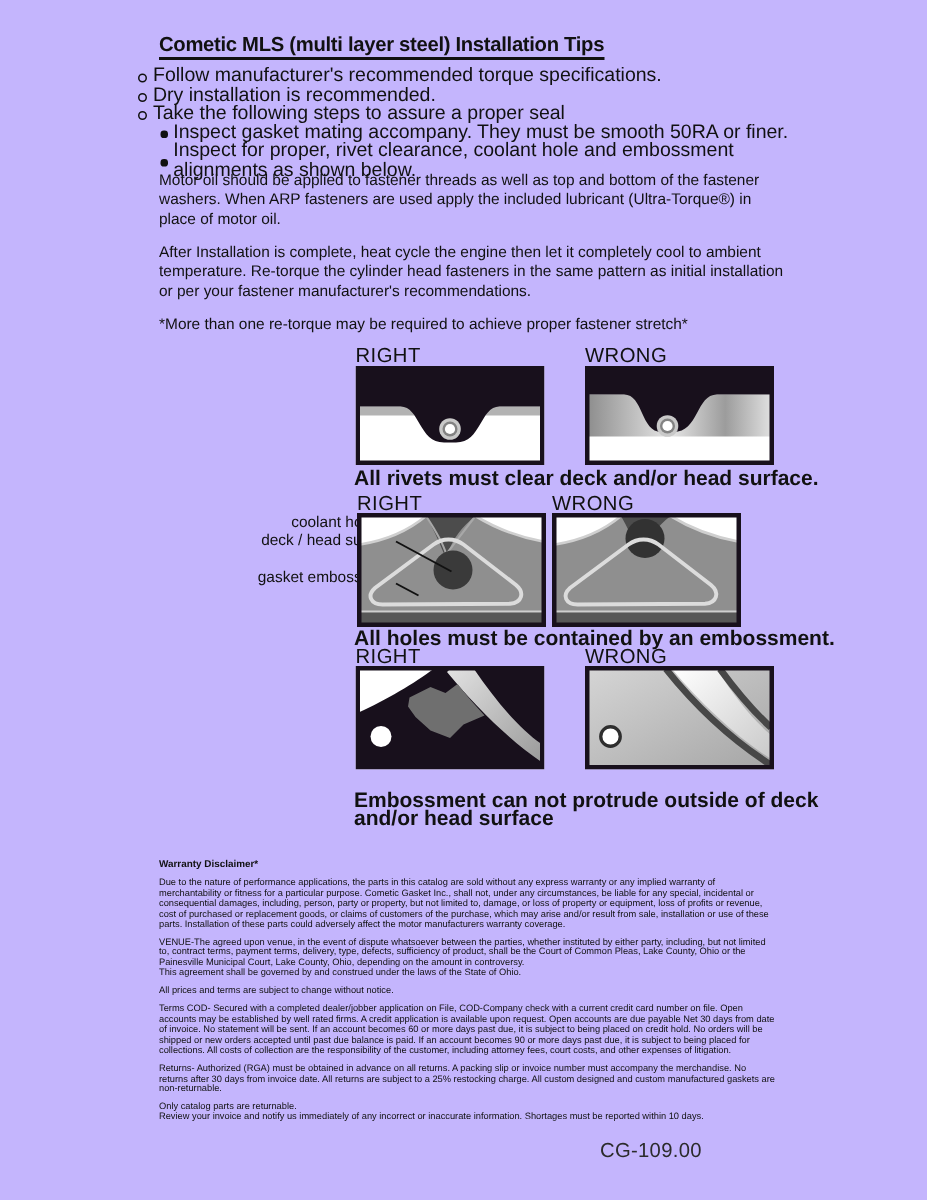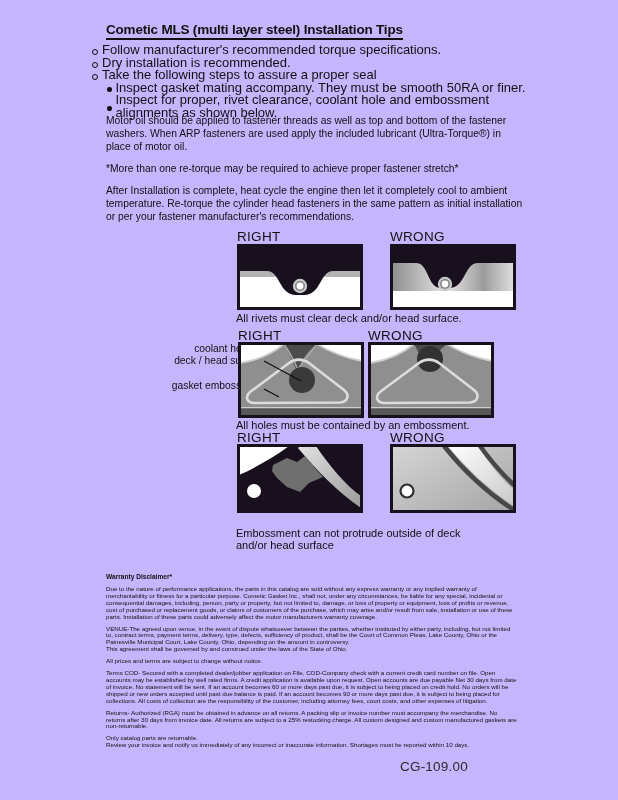--- a/index.html
+++ b/index.html
@@ -20,21 +20,21 @@
   .brow.sub{margin-left:15px;}
   .ring{flex:none;width:4px;height:4px;border:1px solid #111;border-radius:50%;margin:3.5px 4px 0 0;}
   .dot{flex:none;width:4.5px;height:4.5px;background:#111;border-radius:50%;margin:3.5px 4px 0 0;}
 
   .diesel{position:absolute;left:106px;top:114px;width:424px;}
   .diesel h2{margin:0 0 8px 0;font-size:12.5px;font-weight:700;}
   .diesel p{margin:0 4px 9px 0;font-size:10.3px;line-height:13px;}
 
   .dlabel{position:absolute;width:126px;text-align:left;font-size:13.5px;font-weight:400;letter-spacing:0.3px;}
   .panel{position:absolute;display:block;}
-  .caption{position:absolute;left:236px;font-size:11px;font-weight:400;line-height:11.5px;}
+  .caption{position:absolute;left:236px;font-size:14px;font-weight:700;line-height:11.5px;}
   .side-label{position:absolute;left:120px;width:144px;text-align:right;font-size:10.3px;line-height:11.5px;}
   .leader{position:absolute;}
 
   .warranty{position:absolute;left:106px;top:573px;width:412px;}
   .warranty h3{margin:0 0 6px 0;font-size:6.6px;font-weight:700;}
   .warranty p{margin:0 0 5px 0;font-size:6.2px;line-height:6.9px;}
 
   .pagecode{position:absolute;left:400px;top:759px;font-size:13.5px;color:#2b2b2b;letter-spacing:0.2px;text-align:center;}
 </style>
 </head>
@@ -62,22 +62,22 @@
         <span>Inspect gasket mating accompany.  They must be smooth 50RA or finer.</span>
       </div>
     <div class="brow sub">
         <span class="dot"></span>
         <span>Inspect for proper, rivet clearance, coolant hole and embossment alignments as shown below.</span>
       </div>
   </div>
 
   <div class="diesel">
     <p>Motor oil should be applied to fastener threads as well as top and bottom of the fastener washers. When ARP fasteners are used apply the included lubricant (Ultra-Torque®) in place of motor oil.</p>
+    <p>After Installation is complete, heat cycle the engine then let it completely cool to ambient temperature. Re-torque the cylinder head fasteners in the same pattern as initial installation or per your fastener manufacturer's recommendations.</p>
     <p>*More than one re-torque may be required to achieve proper fastener stretch*</p>
-    <p>After Installation is complete, heat cycle the engine then let it completely cool to ambient temperature. Re-torque the cylinder head fasteners in the same pattern as initial installation or per your fastener manufacturer's recommendations.</p>
   </div>
 
   <div class="dlabel" style="left:237px;top:229px">RIGHT</div>
   <div class="dlabel" style="left:390px;top:229px">WRONG</div>
 
   <svg class="panel" style="left:237px;top:244px" width="126" height="66" viewBox="0 0 126 66">
     <rect x="0" y="0" width="126" height="66" fill="#ffffff"></rect>
     <rect x="2" y="27" width="46" height="6" fill="#b3b3b3"></rect>
     <rect x="78" y="27" width="46" height="6" fill="#b3b3b3"></rect>
     <path d="M2 2 H124 V27 H96 C83 27 84 51 67 51 H59 C42 51 43 27 30 27 H2 Z" fill="#18101c"></path>

